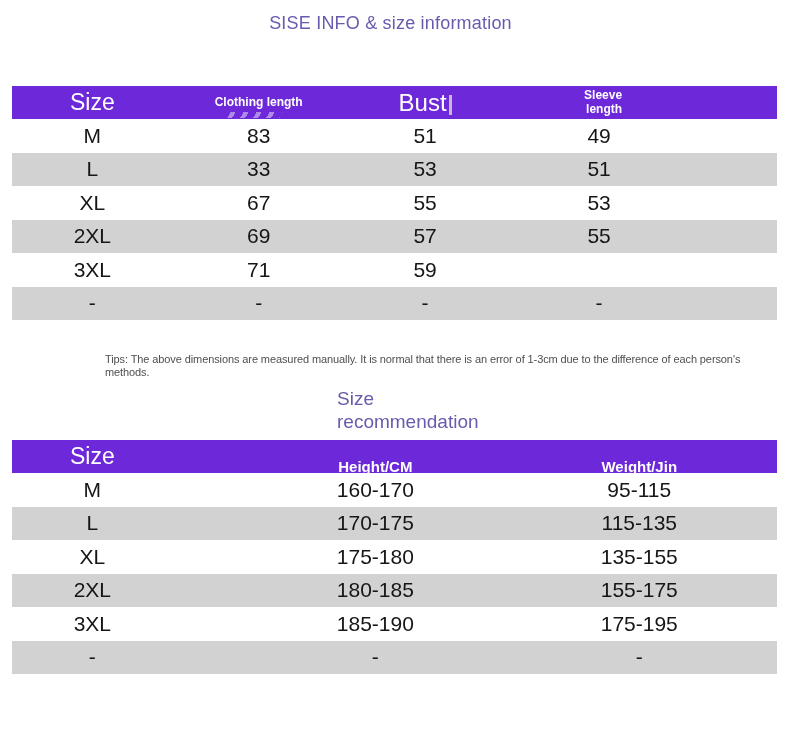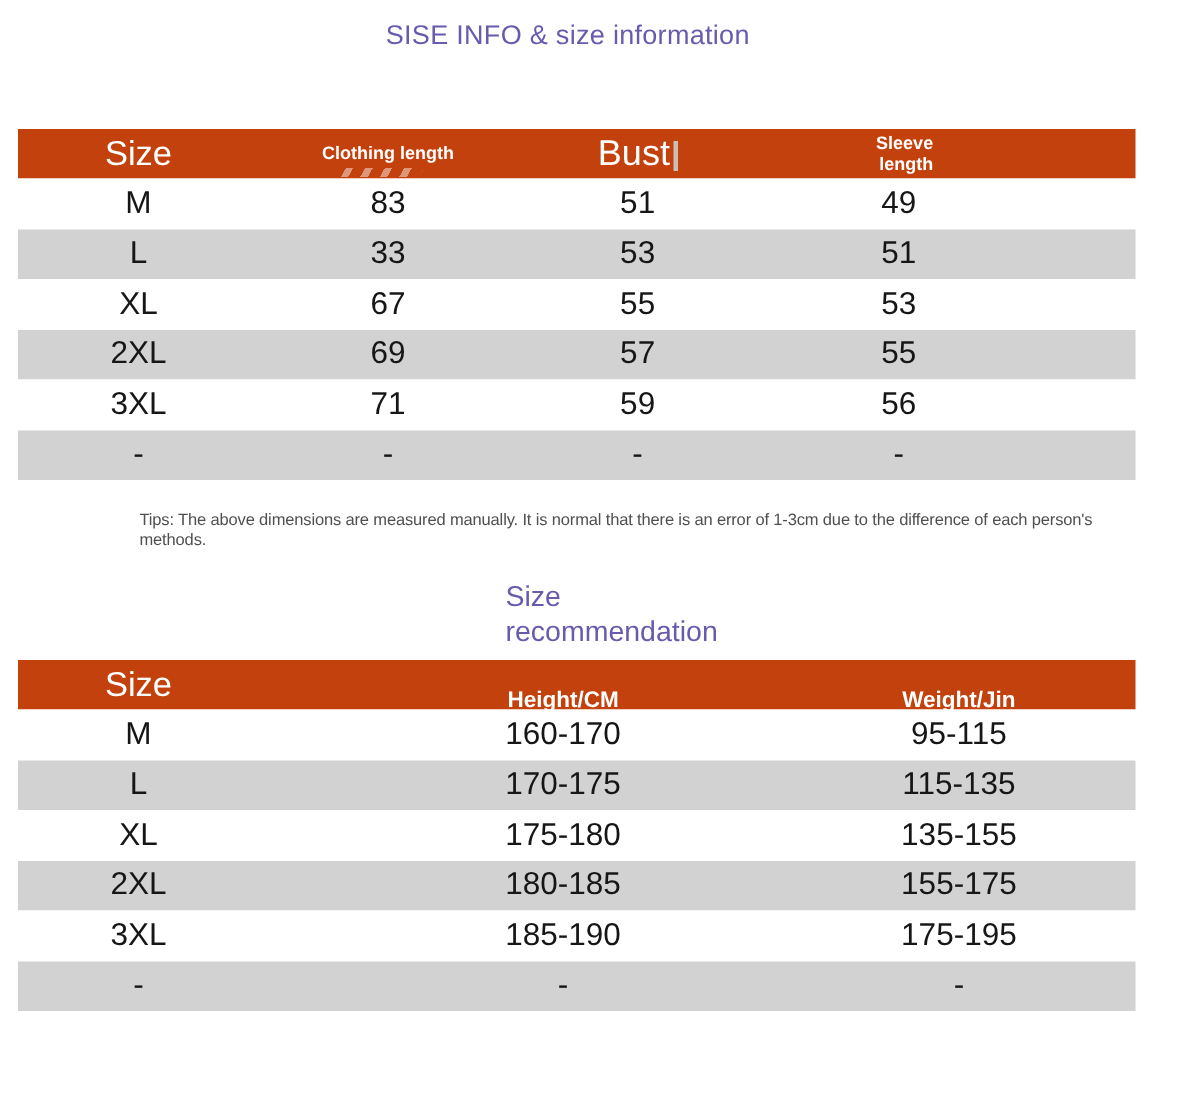--- a/index.html
+++ b/index.html
@@ -1,28 +1,29 @@
 <!DOCTYPE html>
 <html><head>
 <meta charset="utf-8">
 <style>
   html,body{margin:0;padding:0;background:#fff;}
   .page{
     position:relative;width:757px;height:735px;background:#ffffff;overflow:hidden;
     font-family:"Liberation Sans","DejaVu Sans",sans-serif;
+    padding-left:24px;
   }
   .title{
     position:absolute;top:13px;left:0;right:0;margin:0;
     text-align:center;font-size:18px;font-weight:400;color:#6a5aae;letter-spacing:.2px;
   }
   .table{position:absolute;left:12px;width:765px;}
   .t1{top:86px;}
   .t2{top:440px;}
   .thead{
-    display:flex;align-items:center;height:33px;background:#c2410c;color:#fff;
+    display:flex;align-items:center;height:33px;background:#6d28d9;color:#fff;
   }
   .trow{
     display:flex;align-items:center;height:33.5px;background:#ffffff;
     font-size:21px;color:#161616;
   }
   .trow.alt{background:#d2d2d2;}
   .cell{text-align:center;position:relative;line-height:1.05;}
   
   .t1 .c1{width:21%;}
   .t1 .c2{width:22.5%;}
@@ -40,21 +41,21 @@
   .cursor-bar{
     display:inline-block;width:3px;height:20px;background:#cccccc;
     margin-left:2px;vertical-align:middle;opacity:.9;
   }
   .smudge{
     position:absolute;left:50%;transform:translateX(-58%) skewX(-30deg);
     bottom:-9px;width:52px;height:6px;
     background:repeating-linear-gradient(90deg,rgba(255,255,255,.45) 0 5px,rgba(255,255,255,0) 5px 13px);
   }
   .tips{
-    position:absolute;left:93px;top:341px;width:670px;margin:0;
+    position:absolute;left:93px;top:341px;width:670px;margin:12px;
     font-size:11px;line-height:1.2;color:#4f4f4f;letter-spacing:-.1px;
   }
   .rec-heading{
     position:absolute;left:337px;top:388px;width:145px;margin:0;
     font-size:19px;font-weight:400;line-height:1.2;color:#6a5aae;
   }
 </style>
 </head>
 <body>
 
@@ -97,21 +98,20 @@
     <div class="trow alt">
       <div class="cell c1">2XL</div>
       <div class="cell c2">69</div>
       <div class="cell c3">57</div>
       <div class="cell c4">55</div>
     </div>
     <div class="trow">
       <div class="cell c1">3XL</div>
       <div class="cell c2">71</div>
       <div class="cell c3">59</div>
-      <div class="cell c4">56</div>
     </div>
     <div class="trow alt">
       <div class="cell c1">-</div>
       <div class="cell c2">-</div>
       <div class="cell c3">-</div>
       <div class="cell c4">-</div>
     </div>
   </div>
 
   <p class="tips">Tips: The above dimensions are measured manually. It is normal that there is an error of 1-3cm due to the difference of each person's methods.</p>

